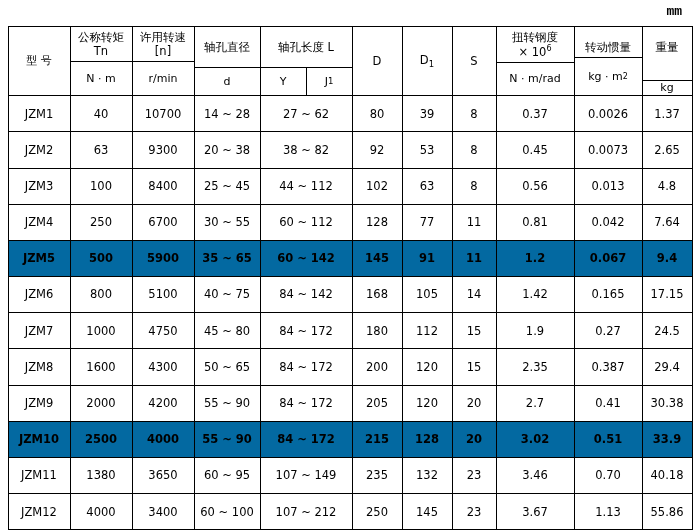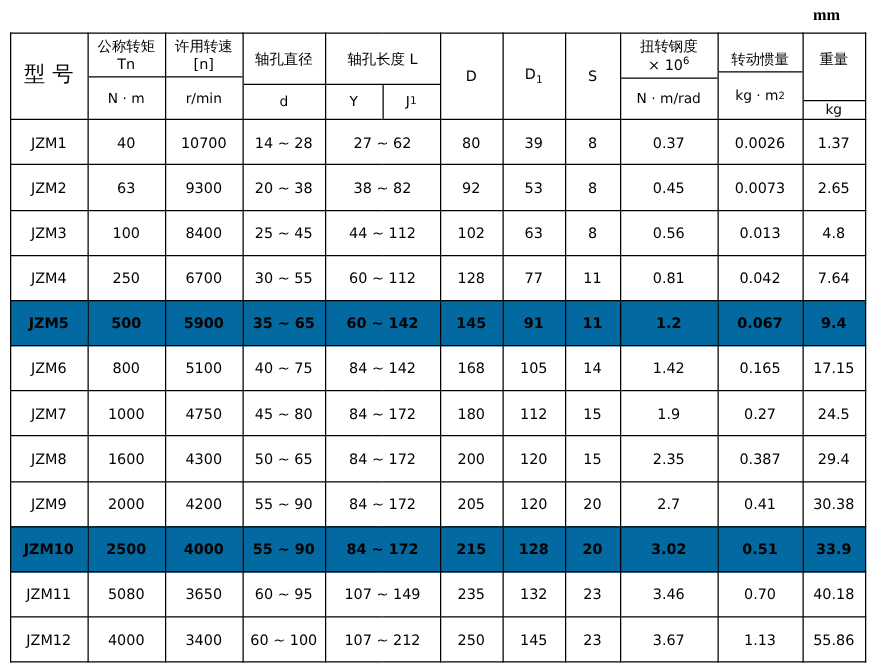--- a/index.html
+++ b/index.html
@@ -29,25 +29,25 @@
     justify-content: center;
   }
   .doc-title {
     font-size: 14.5px;
     font-weight: bold;
     letter-spacing: 0.3px;
     font-family: "DejaVu Sans", "Liberation Sans", sans-serif;
   }
   .unit-label {
     position: absolute;
-    right: 28px;
+    right: 18px;
     top: 4px;
     font-size: 13px;
     font-weight: bold;
-    font-family: Liberation Serif, serif;
+    font-family: Liberation Mono, monospace;
   }
   table.spec {
     border-collapse: collapse;
     margin: 0 auto;
     width: 684px;
     table-layout: fixed;
     border: 1px solid #000;
   }
   table.spec td, table.spec th {
     border: 1px solid #000;
@@ -62,21 +62,21 @@
     height: 44px;
     font-weight: normal;
   }
   .hd {
     display: flex;
     flex-direction: column;
     justify-content: center;
     align-items: center;
     height: 100%;
   }
-  .hd .l1 { font-size: 17px; }
+  .hd .l1 { font-size: 11px; }
   .hd-split {
     display: flex;
     flex-direction: column;
     height: 100%;
     justify-content: space-between;
   }
   .hd-split .top {
     padding: 3px 0 2px;
     border-bottom: 1px solid #000;
   }
@@ -362,21 +362,21 @@
           <td colspan="2">84 ~ 172</td>
           <td>215</td>
           <td>128</td>
           <td>20</td>
           <td>3.02</td>
           <td>0.51</td>
           <td>33.9</td>
         </tr>
         <tr>
           <td class="model-cell">JZM11</td>
-          <td>5080</td>
+          <td>1380</td>
           <td>3650</td>
           <td>60 ~ 95</td>
           <td colspan="2">107 ~ 149</td>
           <td>235</td>
           <td>132</td>
           <td>23</td>
           <td>3.46</td>
           <td>0.70</td>
           <td>40.18</td>
         </tr>

